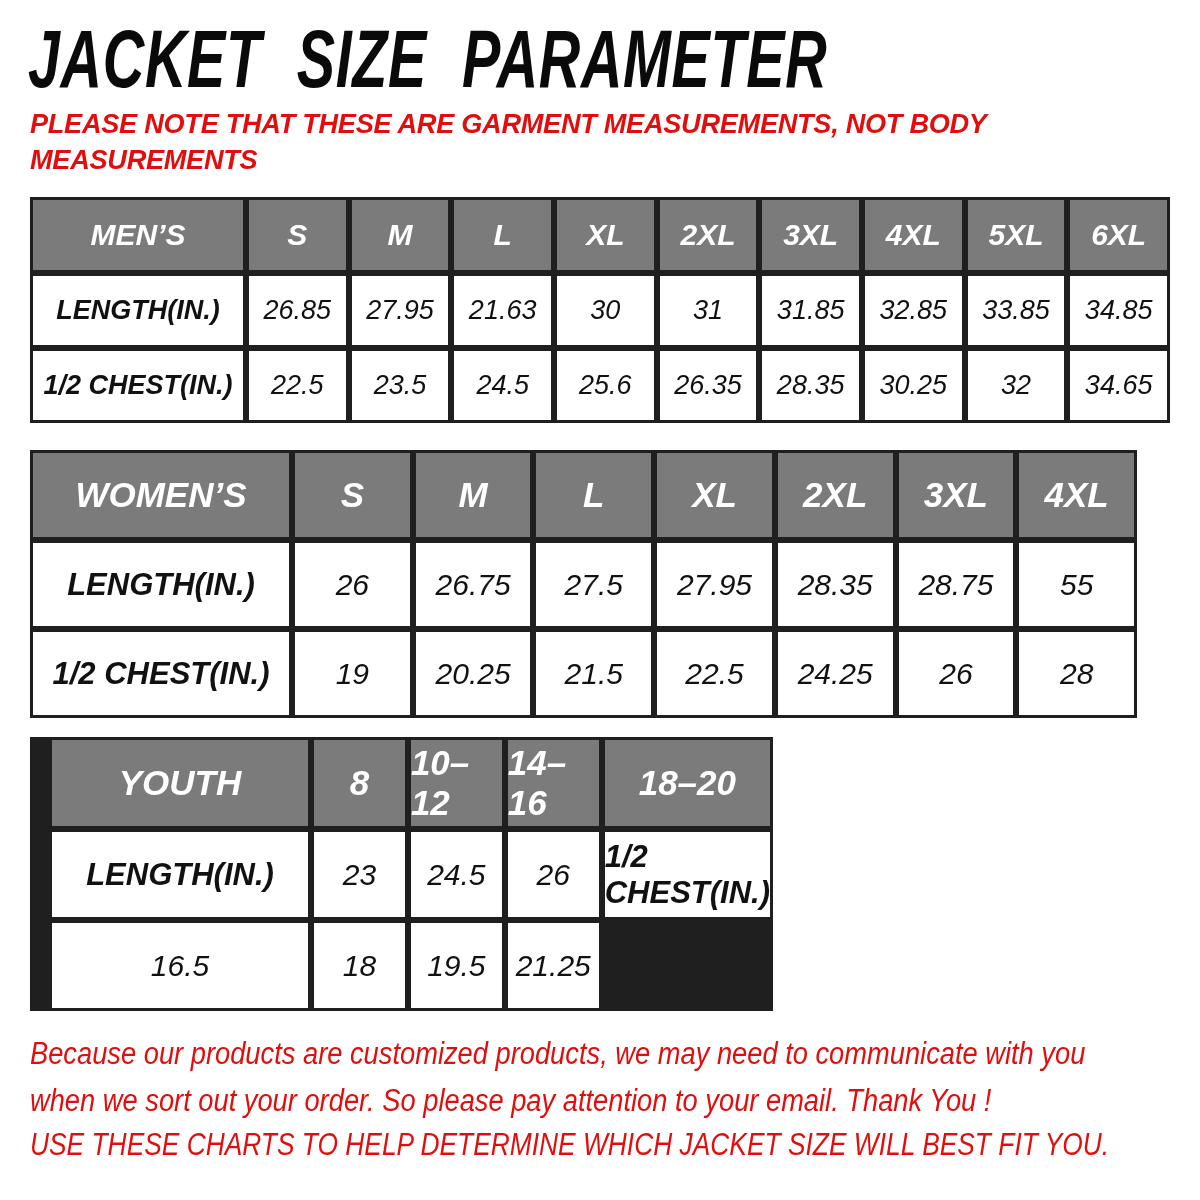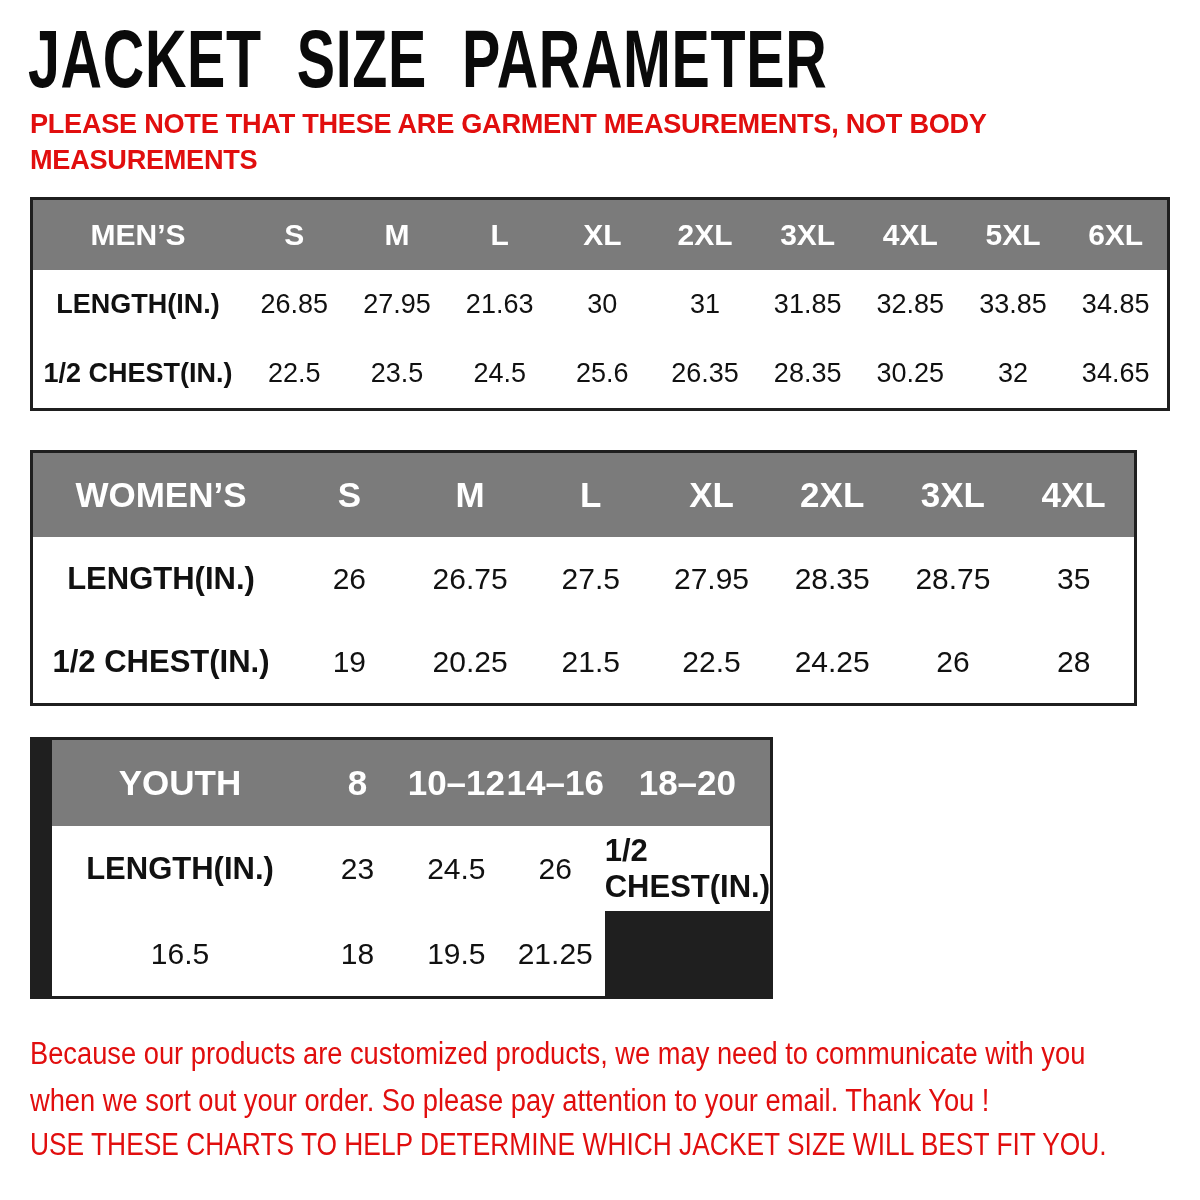--- a/index.html
+++ b/index.html
@@ -11,20 +11,21 @@
   }
   *{margin:0;padding:0;box-sizing:border-box;}
   html,body{background:#ffffff;}
   body{font-family:"Liberation Sans","DejaVu Sans",sans-serif;}
   .sheet{
     position:relative;
     width:1200px;
     height:1200px;
     background:#ffffff;
     overflow:hidden;
+    font-style:italic;
   }
   .title{
     position:absolute;
     left:28px;
     top:18px;
     font-weight:bold;
     font-size:82px;
     line-height:1.0;
     color:var(--title-black);
     letter-spacing:1px;
@@ -44,21 +45,21 @@
     letter-spacing:-0.3px;
     transform:scaleX(0.97);
     transform-origin:left top;
     white-space:nowrap;
   }
   .size-table{
     position:absolute;
     display:grid;
     background:var(--border-dark);
     border:3px solid var(--border-dark);
-    gap:0;
+    gap:6px;
   }
   .cell{
     background:#ffffff;
     display:flex;
     align-items:center;
     justify-content:center;
     color:#111111;
   }
   .cell.head{
     background:var(--header-gray);
@@ -173,21 +174,21 @@
       <div class="cell head">2XL</div>
       <div class="cell head">3XL</div>
       <div class="cell head">4XL</div>
       <div class="cell rlabel">LENGTH(IN.)</div>
       <div class="cell value">26</div>
       <div class="cell value">26.75</div>
       <div class="cell value">27.5</div>
       <div class="cell value">27.95</div>
       <div class="cell value">28.35</div>
       <div class="cell value">28.75</div>
-      <div class="cell value">35</div>
+      <div class="cell value">55</div>
       <div class="cell rlabel">1/2 CHEST(IN.)</div>
       <div class="cell value">19</div>
       <div class="cell value">20.25</div>
       <div class="cell value">21.5</div>
       <div class="cell value">22.5</div>
       <div class="cell value">24.25</div>
       <div class="cell value">26</div>
       <div class="cell value">28</div>
     </div>
 

